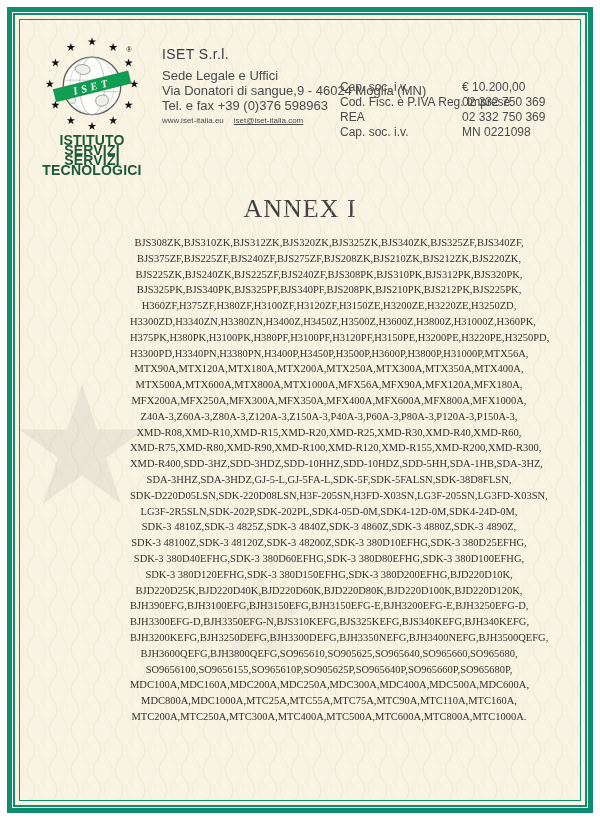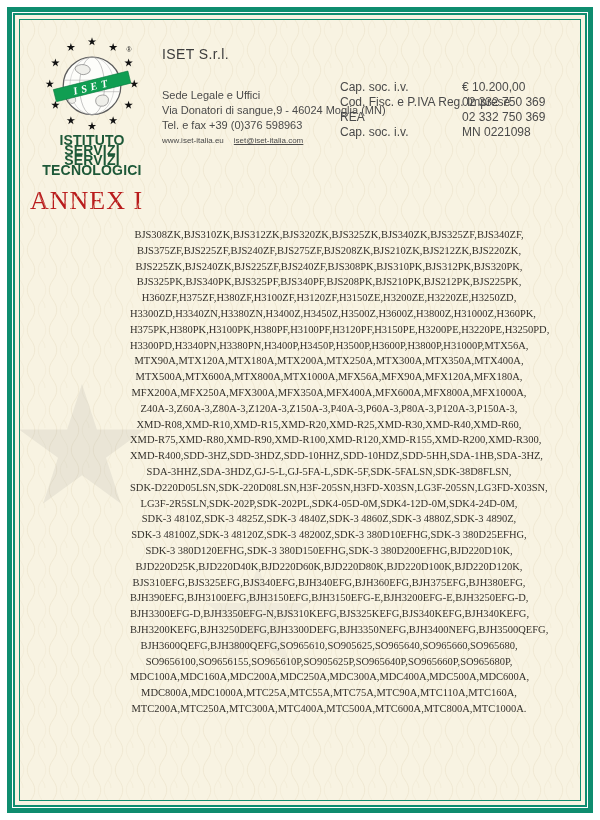--- a/index.html
+++ b/index.html
@@ -16,31 +16,31 @@
   .content{position:absolute;inset:0;padding:12px 10px 0 10px;box-sizing:border-box;overflow:hidden;}
   .wm{position:absolute;inset:0;width:100%;height:100%;pointer-events:none;}
 
   
   .hdr{position:relative;display:flex;align-items:flex-start;}
   .logo-col{width:124px;flex:0 0 124px;text-align:center;padding-top:4px;}
   .logo-col svg{display:block;margin:0 auto;}
   .inst{font-weight:bold;font-size:14px;line-height:10px;color:#1d5838;letter-spacing:.2px;margin-top:3px;}
   .info-col{flex:1 1 auto;padding-left:8px;min-width:0;}
   .coname{font-size:14px;color:#3c3c3c;margin-top:14px;letter-spacing:.4px;}
-  .contact{margin-top:26px;font-size:11px;color:#4a4a4a;}
+  .contact{margin-top:6px;font-size:13px;color:#4a4a4a;}
   .contact div{line-height:15px;white-space:nowrap;}
   .weblinks{font-size:8px;color:#4a4a4a;line-height:15px;white-space:nowrap;}
   .weblinks .email{text-decoration:underline;margin-left:10px;}
   .reg-col{flex:0 0 248px;width:248px;padding:48px 0 0 18px;box-sizing:border-box;}
   .reg-row{display:grid;grid-template-columns:122px 1fr;font-size:12px;color:#4a4a4a;line-height:15px;white-space:nowrap;}
 
   
   .title{
-    margin-top:12px;font-family:"Liberation Serif", serif;
-    font-size:26px;color:#b91c1c;letter-spacing:1px;line-height:28px;
+    text-align:center;margin-top:20px;font-family:"Liberation Serif", serif;
+    font-size:26px;color:#404040;letter-spacing:1px;line-height:28px;
   }
   .codes{margin:12px 0 0 100px;width:398px;position:relative;}
   .ln{
     font-family:"Liberation Serif", serif;font-size:10.5px;line-height:15.8px;
     color:#33302b;text-align:center;white-space:nowrap;
   }
 </style>
 </head>
 <body>
 
@@ -160,23 +160,23 @@
               <div class="ln">MFX200A,MFX250A,MFX300A,MFX350A,MFX400A,MFX600A,MFX800A,MFX1000A,</div>
               <div class="ln">Z40A-3,Z60A-3,Z80A-3,Z120A-3,Z150A-3,P40A-3,P60A-3,P80A-3,P120A-3,P150A-3,</div>
               <div class="ln">XMD-R08,XMD-R10,XMD-R15,XMD-R20,XMD-R25,XMD-R30,XMD-R40,XMD-R60,</div>
               <div class="ln">XMD-R75,XMD-R80,XMD-R90,XMD-R100,XMD-R120,XMD-R155,XMD-R200,XMD-R300,</div>
               <div class="ln">XMD-R400,SDD-3HZ,SDD-3HDZ,SDD-10HHZ,SDD-10HDZ,SDD-5HH,SDA-1HB,SDA-3HZ,</div>
               <div class="ln">SDA-3HHZ,SDA-3HDZ,GJ-5-L,GJ-5FA-L,SDK-5F,SDK-5FALSN,SDK-38D8FLSN,</div>
               <div class="ln">SDK-D220D05LSN,SDK-220D08LSN,H3F-205SN,H3FD-X03SN,LG3F-205SN,LG3FD-X03SN,</div>
               <div class="ln">LG3F-2R5SLN,SDK-202P,SDK-202PL,SDK4-05D-0M,SDK4-12D-0M,SDK4-24D-0M,</div>
               <div class="ln">SDK-3 4810Z,SDK-3 4825Z,SDK-3 4840Z,SDK-3 4860Z,SDK-3 4880Z,SDK-3 4890Z,</div>
               <div class="ln">SDK-3 48100Z,SDK-3 48120Z,SDK-3 48200Z,SDK-3 380D10EFHG,SDK-3 380D25EFHG,</div>
+              <div class="ln">SDK-3 380D40EFHG,SDK-3 380D60EFHG,SDK-3 380D80EFHG,SDK-3 380D100EFHG,</div>
               <div class="ln">SDK-3 380D120EFHG,SDK-3 380D150EFHG,SDK-3 380D200EFHG,BJD220D10K,</div>
               <div class="ln">BJD220D25K,BJD220D40K,BJD220D60K,BJD220D80K,BJD220D100K,BJD220D120K,</div>
-              <div class="ln">BJS310EFG,BJS325EFG,BJS340EFG,BJH340EFG,BJH360EFG,BJH375EFG,BJH380EFG,</div>
               <div class="ln">BJH390EFG,BJH3100EFG,BJH3150EFG,BJH3150EFG-E,BJH3200EFG-E,BJH3250EFG-D,</div>
               <div class="ln">BJH3300EFG-D,BJH3350EFG-N,BJS310KEFG,BJS325KEFG,BJS340KEFG,BJH340KEFG,</div>
               <div class="ln">BJH3200KEFG,BJH3250DEFG,BJH3300DEFG,BJH3350NEFG,BJH3400NEFG,BJH3500QEFG,</div>
               <div class="ln">BJH3600QEFG,BJH3800QEFG,SO965610,SO905625,SO965640,SO965660,SO965680,</div>
               <div class="ln">SO9656100,SO9656155,SO965610P,SO905625P,SO965640P,SO965660P,SO965680P,</div>
               <div class="ln">MDC100A,MDC160A,MDC200A,MDC250A,MDC300A,MDC400A,MDC500A,MDC600A,</div>
               <div class="ln">MDC800A,MDC1000A,MTC25A,MTC55A,MTC75A,MTC90A,MTC110A,MTC160A,</div>
               <div class="ln">MTC200A,MTC250A,MTC300A,MTC400A,MTC500A,MTC600A,MTC800A,MTC1000A.</div>
             </div>
 

